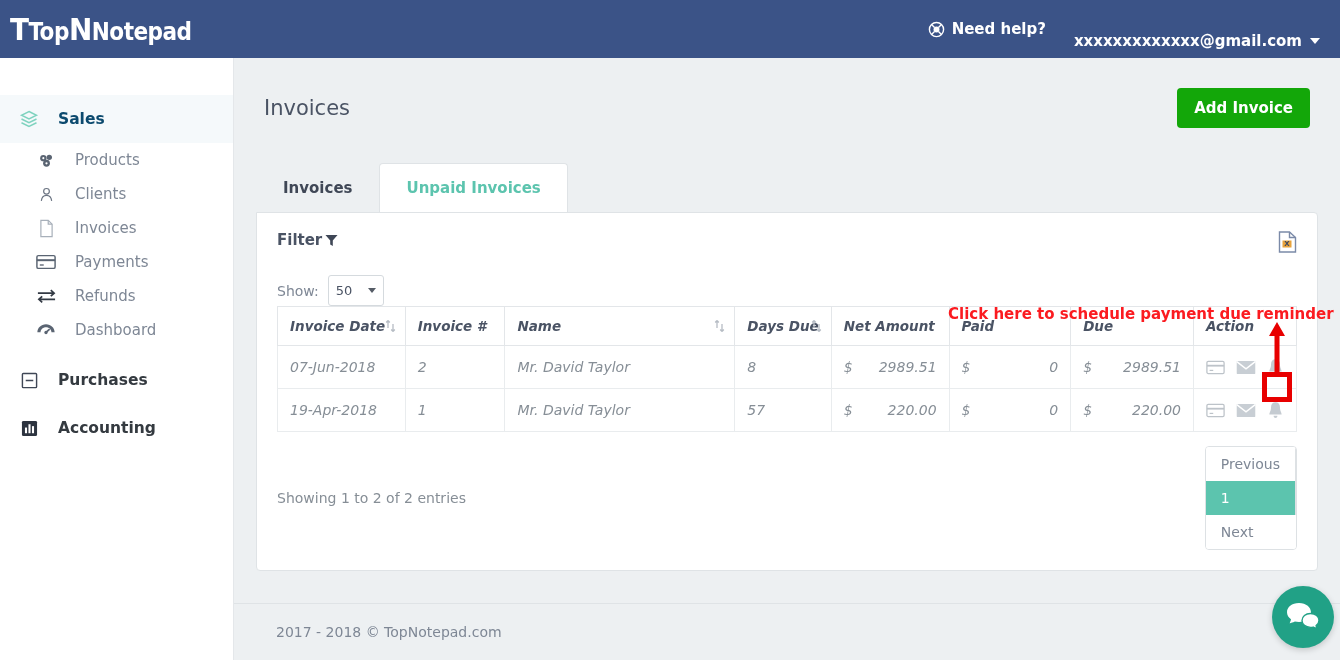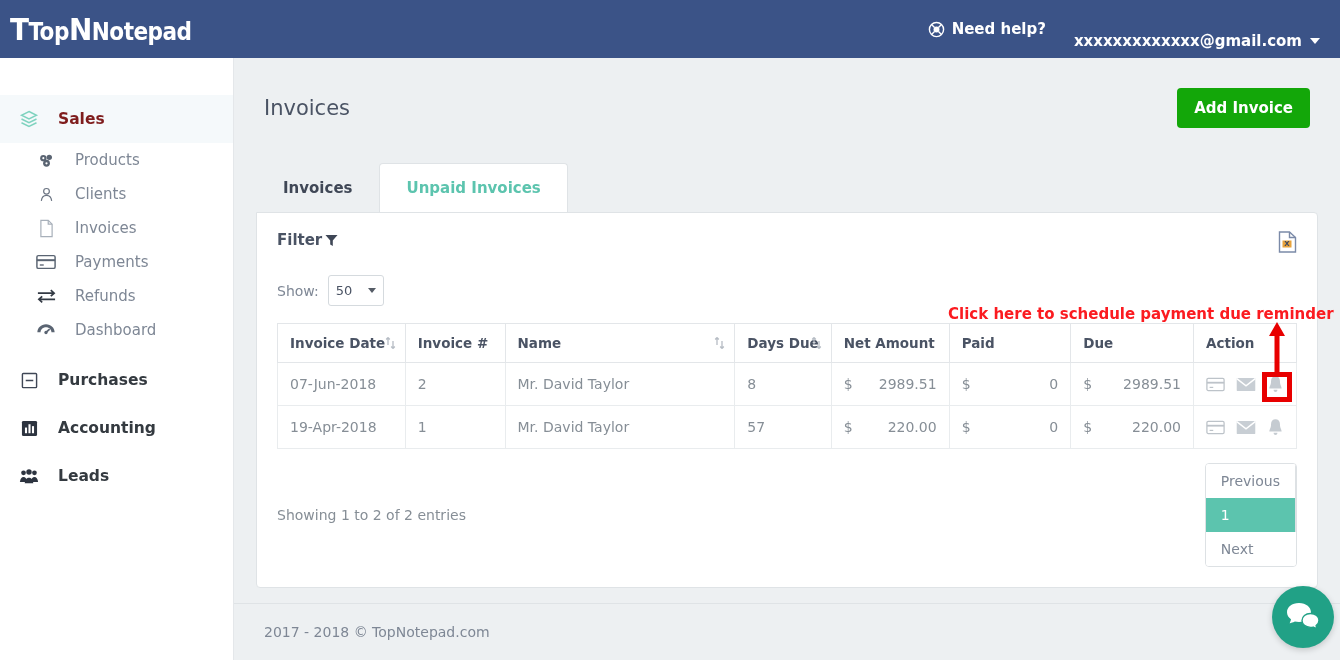--- a/index.html
+++ b/index.html
@@ -47,21 +47,21 @@
   .side-pad { height: 37px; }
   .nav-group {
     height: 48px; display: flex; align-items: center;
     padding-left: 16px; gap: 16px; cursor: pointer;
   }
   .nav-group.active { background: #f5f9fb; }
   .nav-group .g-ic {
     width: 26px; display: flex; align-items: center; justify-content: center;
   }
   .nav-group .g-lb { font-size: 15.5px; font-weight: bold; color: #343a40; }
-  .nav-group.active .g-lb { color: #7f1d1d; text-align: right; }
+  .nav-group.active .g-lb { color: #0c4a6e; text-align: right; }
   .nav-sub {
     height: 34px; display: flex; align-items: center;
     padding-left: 34px; gap: 17px; cursor: pointer;
   }
   .nav-sub .s-ic {
     width: 24px; display: flex; align-items: center; justify-content: center;
   }
   .nav-sub .s-lb { font-size: 15px; color: #7e8795; }
   .nav-spacer { height: 9px; }
 
@@ -112,21 +112,21 @@
     background: #ffffff; display: flex; align-items: center;
     justify-content: space-between; padding: 0 7px; cursor: pointer;
   }
   .show-val { font-size: 13px; color: #4a5364; }
   .sel-caret {
     width: 0; height: 0; border-left: 4px solid transparent;
     border-right: 4px solid transparent; border-top: 5px solid #555c66;
   }
 
   
-  table.dt { width: 100%; border-collapse: collapse; margin-top: 17px; }
+  table.dt { width: 100%; border-collapse: collapse; margin-top: 0; font-style: italic; }
   table.dt th {
     border: 1px solid #e3e6e9; background: #ffffff;
     font-size: 13.5px; font-weight: bold; color: #4a5364;
     text-align: left; padding: 11px 12px; white-space: nowrap;
   }
   table.dt td {
     border: 1px solid #e9ecee; font-size: 14px; color: #868e96;
     padding: 12px; vertical-align: middle;
   }
   th.sortable { position: relative; padding-right: 26px; cursor: pointer; }
@@ -166,21 +166,21 @@
   }
   .anno-box {
     position: absolute; left: 1262px; top: 372px; width: 30px; height: 30px;
     border: 5px solid #e80000; z-index: 49; pointer-events: none;
   }
 
   
   .footer {
     position: absolute; top: 603px; left: 234px; width: 1106px; height: 57px;
     background: #edf0f2; border-top: 1px solid #dfe3e6;
-    display: flex; align-items: center; padding-left: 30px;
+    display: flex; align-items: center; padding-left: 42px;
   }
   .footer-txt { font-size: 14px; color: #7e8795; }
 
   .chat {
     position: absolute; left: 1272px; top: 586px; width: 62px; height: 62px;
     border-radius: 50%; background: #21a186; display: flex;
     align-items: center; justify-content: center; cursor: pointer; z-index: 60;
     box-shadow: 0 2px 6px rgba(0,0,0,0.18);
   }
 </style>
@@ -306,33 +306,20 @@
         <svg width="17" height="17" viewBox="0 0 18 18" fill="#2d3440">
           <rect x="1" y="1" width="16" height="16" rx="1.5"></rect>
           <rect x="4.2" y="8" width="2.2" height="6" fill="#ffffff"></rect>
           <rect x="7.9" y="4.5" width="2.2" height="9.5" fill="#ffffff"></rect>
           <rect x="11.6" y="6.5" width="2.2" height="7.5" fill="#ffffff"></rect>
         </svg>
       </span>
       <span class="g-lb">Accounting</span>
     </div>
 
-    <div class="nav-group">
-      <span class="g-ic">
-        <svg width="20" height="17" viewBox="0 0 22 18" fill="#2d3440">
-          <circle cx="5" cy="5" r="2.6"></circle>
-            <circle cx="17" cy="5" r="2.6"></circle>
-            <circle cx="11" cy="4" r="3"></circle>
-          <path d="M1 15 C1.4 11 3 9.5 5 9.5 C7 9.5 8.6 11 9 15 Z"></path>
-          <path d="M13 15 C13.4 11 15 9.5 17 9.5 C19 9.5 20.6 11 21 15 Z"></path>
-          <path d="M6.3 16.5 C6.8 12 8.6 10.3 11 10.3 C13.4 10.3 15.2 12 15.7 16.5 Z"></path>
-        </svg>
-      </span>
-      <span class="g-lb">Leads</span>
-    </div>
   </div>
 
   <div class="content">
 
     <div class="page-head">
       <div class="page-title">Invoices</div>
       <button class="btn-add">Add Invoice</button>
     </div>
 
     <div class="tabs">

